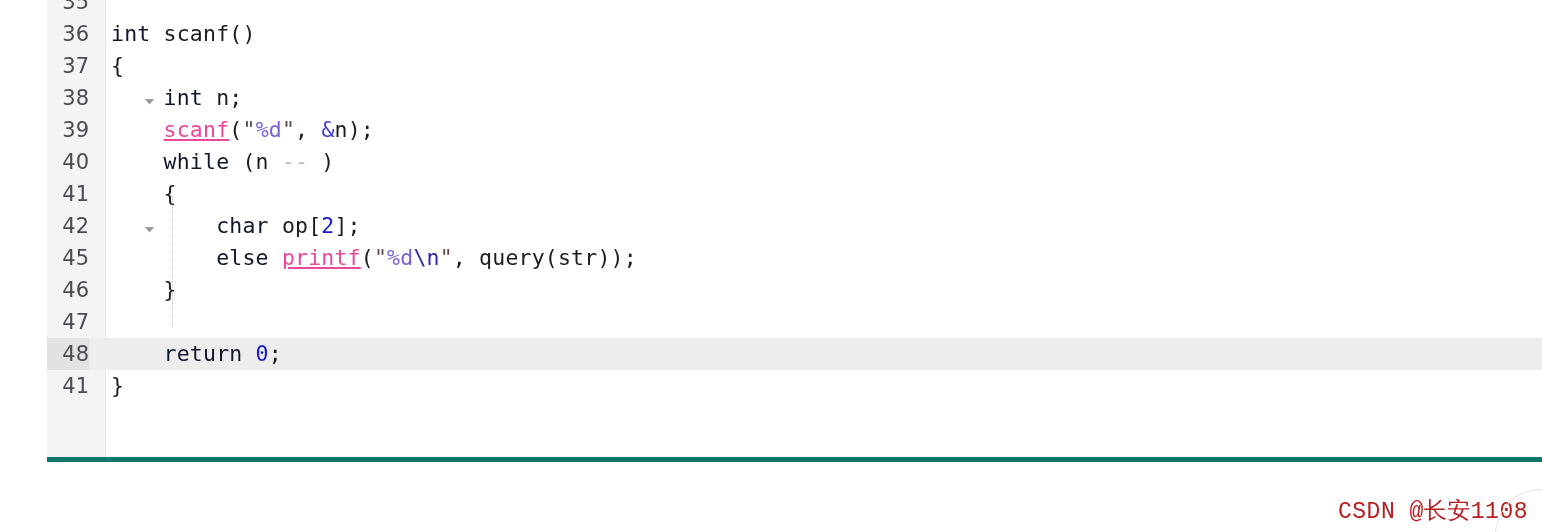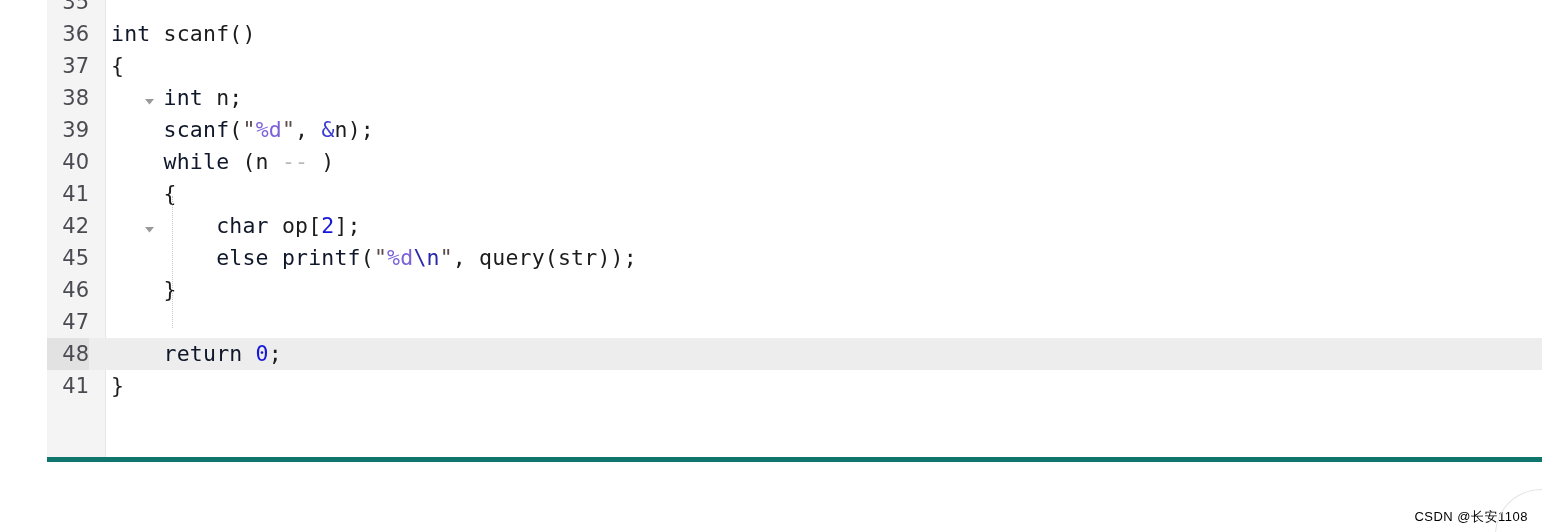--- a/index.html
+++ b/index.html
@@ -101,44 +101,44 @@
   
   .indent-guide {
     position: absolute;
     left: 125px;
     width: 0;
     border-left: 1px dotted #c8c8c8;
   }
 
   
   .kw   { color: #0f172a; }          
-  .fn   { color: #0f172a; }          
+  .fn   { color: #ec4899; text-decoration: underline; }          
   .num  { color: #1717d6; }          
   .str  { color: #5a4a4a; }          
   .fmt  { color: #7b61d8; }          
   .esc  { color: #2727a8; }          
   .chr  { color: #2c7a5a; }          
   .op   { color: #b8b8b8; }          
   .amp  { color: #3b3bd0; }          
   .pl   { color: #1c1c1c; }          
 
   
   #underpane {
     position: relative;
     width: 1542px;
     height: 74px;
     background: #ffffff;
   }
   #watermark {
     position: absolute;
     right: 14px;
     bottom: 10px;
-    font-family: Liberation Sans, sans-serif;
-    font-size: 13px;
-    color: #000000;
+    font-family: Liberation Mono, monospace;
+    font-size: 23px;
+    color: #b91c1c;
     letter-spacing: 0.5px;
     white-space: nowrap;
   }
   #corner-curve {
     position: absolute;
     right: 0;
     bottom: 0;
     width: 46px;
     height: 46px;
     border-left: 1px solid #e4e4e4;

